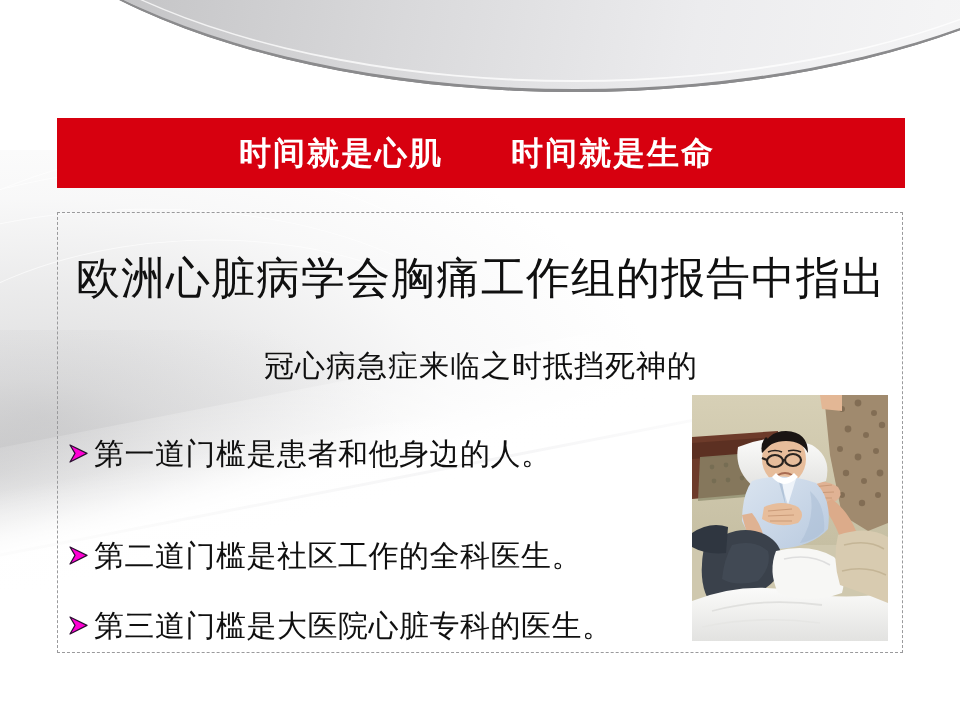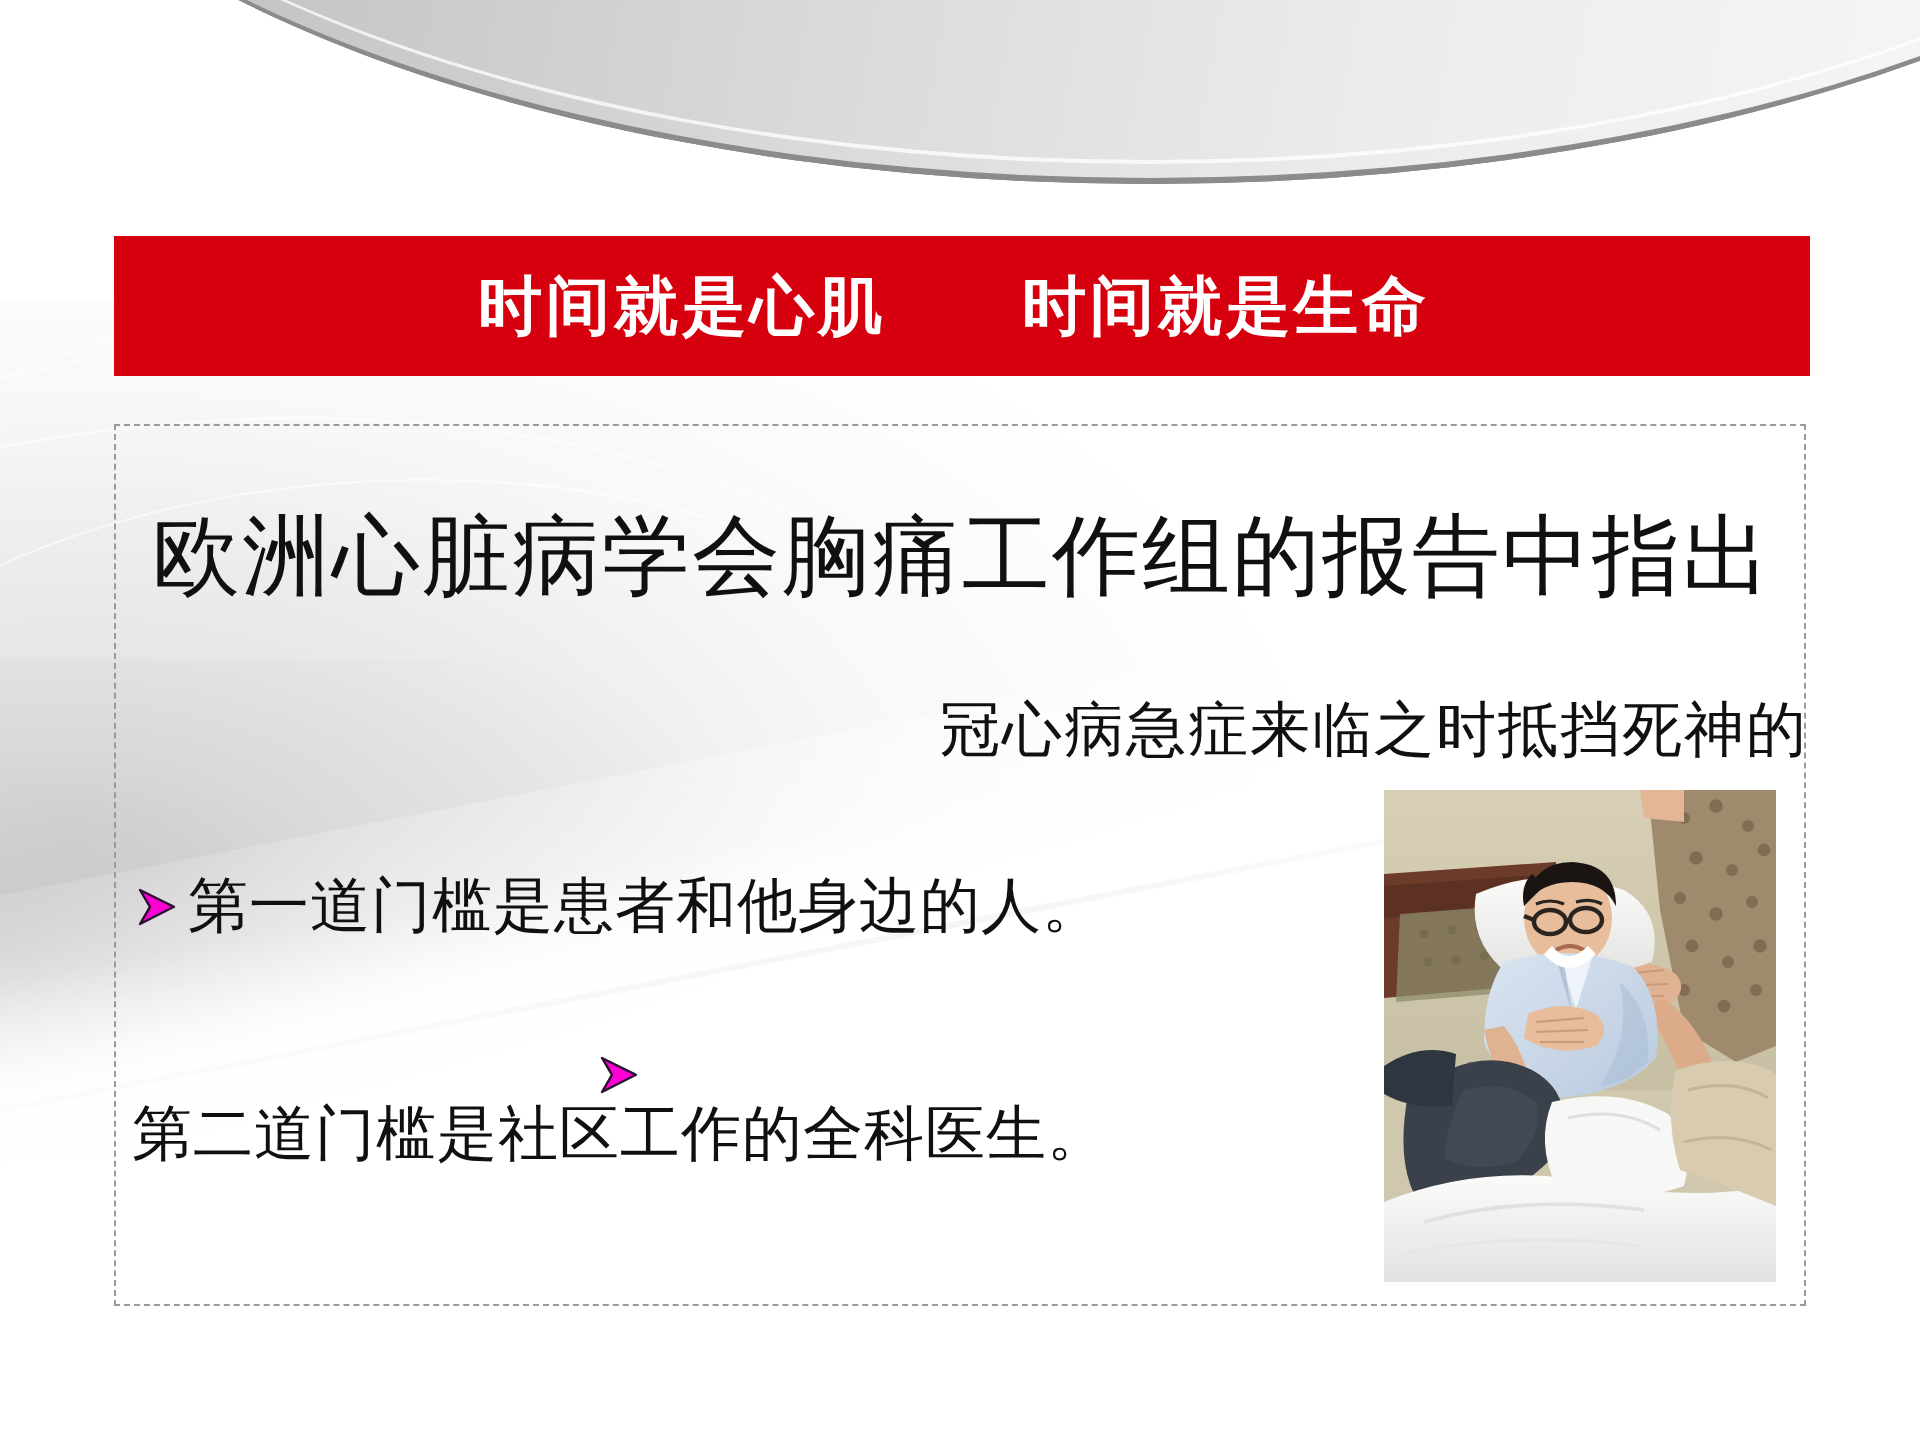--- a/index.html
+++ b/index.html
@@ -174,32 +174,32 @@
     width: 846px;
     text-align: center;
     font-family: "Liberation Serif", "DejaVu Serif", serif;
     font-size: 44px;
     line-height: 1;
     color: #101010;
     letter-spacing: 1px;
     white-space: nowrap;
   }
   #heading-1 { top: 44px; }
-  #heading-2 { top: 138px; font-size: 30px; text-align: right; }
+  #heading-2 { top: 138px; font-size: 30px; }
 
   .bullet-row {
     position: absolute;
     left: 8px;
     display: flex;
     align-items: center;
     gap: 2px;
     white-space: nowrap;
   }
   #bullet-1 { top: 226px; }
-  #bullet-2 { top: 312px; flex-direction: column; }
+  #bullet-2 { top: 328px; }
   #bullet-3 { top: 398px; }
 
   .bullet-marker {
     flex: 0 0 auto;
     width: 26px;
     height: 26px;
     display: block;
   }
   .bullet-text {
     font-family: "Liberation Serif", "DejaVu Serif", serif;
@@ -262,20 +262,26 @@
       <span class="bullet-text">第一道门槛是患者和他身边的人。</span>
     </div>
 
     <div class="bullet-row" id="bullet-2">
       <svg class="bullet-marker" viewBox="0 0 26 26">
         <path d="M4 4 L21 12.4 L4 21 L9 12.4 Z" fill="#ff00d4" stroke="#2a1030" stroke-width="1.2" stroke-linejoin="round"></path>
       </svg>
       <span class="bullet-text">第二道门槛是社区工作的全科医生。</span>
     </div>
 
+    <div class="bullet-row" id="bullet-3">
+      <svg class="bullet-marker" viewBox="0 0 26 26">
+        <path d="M4 4 L21 12.4 L4 21 L9 12.4 Z" fill="#ff00d4" stroke="#2a1030" stroke-width="1.2" stroke-linejoin="round"></path>
+      </svg>
+      <span class="bullet-text">第三道门槛是大医院心脏专科的医生。</span>
+    </div>
   </div>
 
   <div id="photo">
     <svg width="196" height="246" viewBox="0 0 196 246">
       <defs>
         <linearGradient id="wallg" x1="0" y1="0" x2="0" y2="1">
           <stop offset="0" stop-color="#d7d0b6"></stop>
           <stop offset="1" stop-color="#c6bfa3"></stop>
         </linearGradient>
         <linearGradient id="bedg" x1="0" y1="0" x2="0" y2="1">

